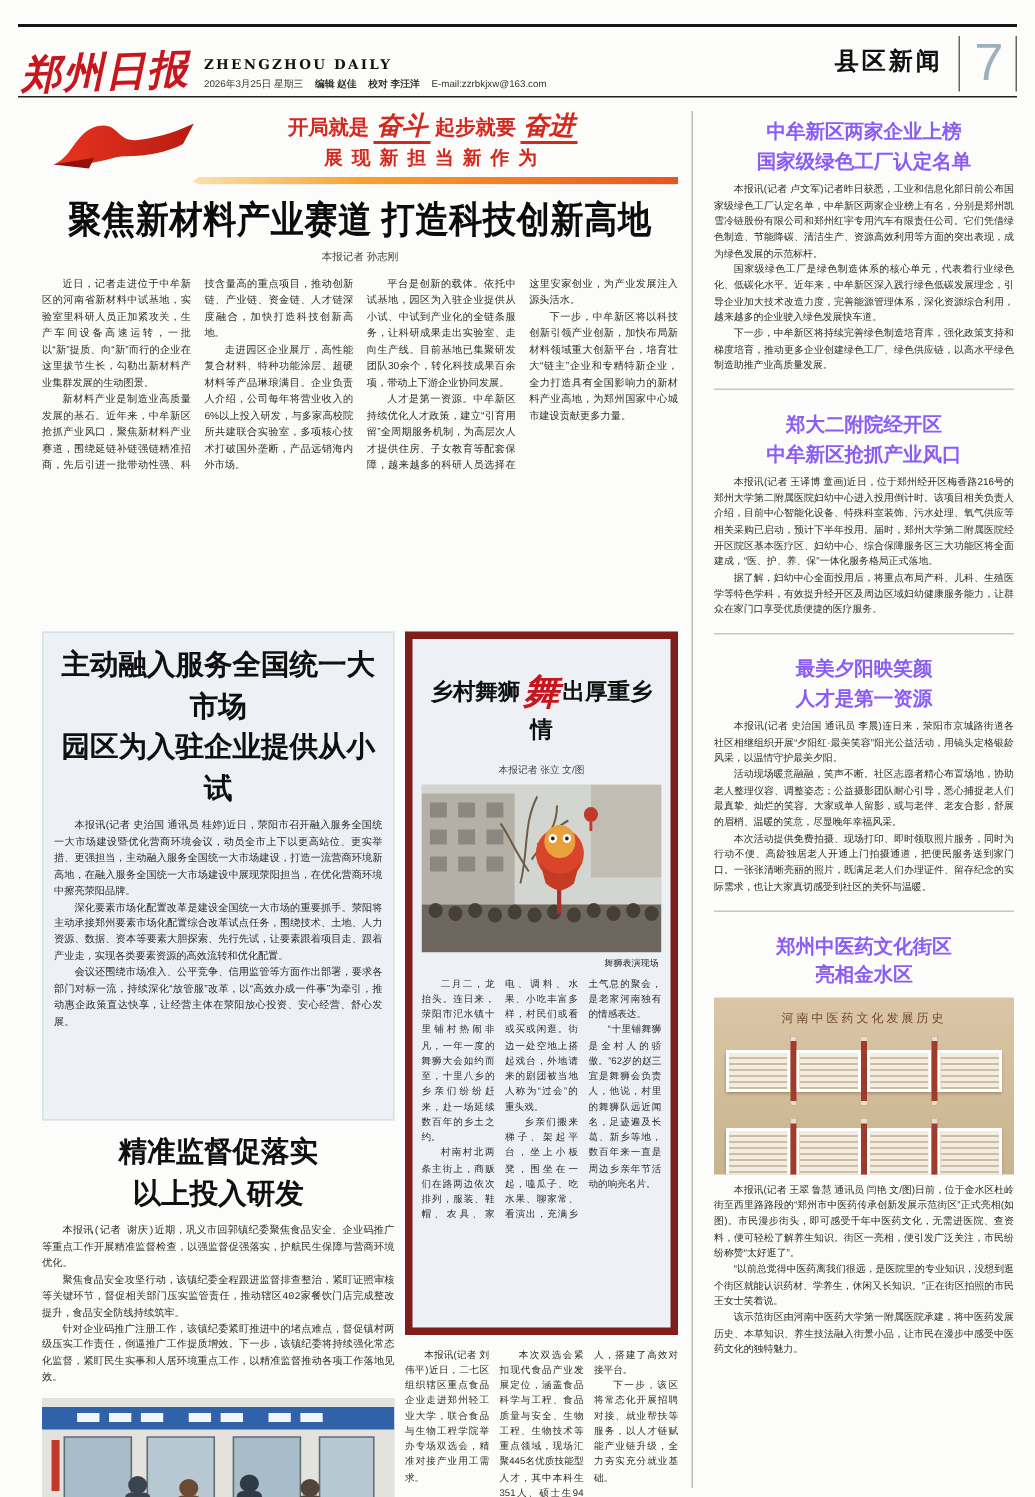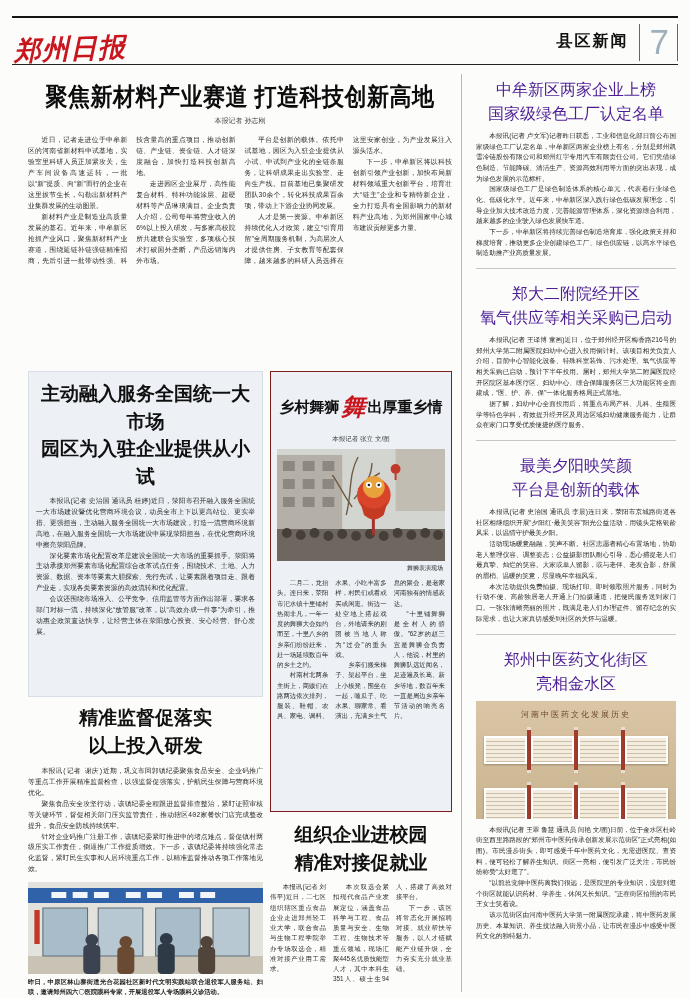--- a/index.html
+++ b/index.html
@@ -53,35 +53,35 @@
                color:#2b2b2b;overflow:hidden;}
   .supervision{margin-top:9px;font-family:Liberation Mono, monospace;}
   .sup-body{margin-top:5px;height:116px;font-size:6.8px;line-height:1.6;text-align:justify;
             color:#2b2b2b;overflow:hidden;}
   .photo-frame{position:relative;width:100%;overflow:hidden;background:#d8d8d4;}
   .clinic-photo{height:92px;}
   .photo-caption{font-size:6.3px;font-weight:700;line-height:1.55;text-align:justify;
                  color:#1d1d1d;margin-top:4px;}
   .photo-credit{font-size:6.3px;font-weight:700;text-align:right;color:#1d1d1d;margin-top:1px;}
   
-  .lion-panel{background:#edf1f6;border:1px solid #7f1d1d;padding:7px 6px;box-sizing:border-box;}
+  .lion-panel{background:#edf1f6;border:5px solid #7f1d1d;padding:7px 6px;box-sizing:border-box;}
   .lion-title{text-align:center;font-size:15px;font-weight:900;color:#101010;line-height:1.3;}
   .lion-cal{color:#c8161e;font-family:"DejaVu Serif",serif;font-style:italic;font-weight:bold;
             font-size:24px;padding:0 2px;vertical-align:-3px;}
   .lion-byline{text-align:center;font-size:6.5px;color:#444;margin:3px 0 5px;}
   .lion-photo{height:112px;}
   .lion-caption{font-size:6px;color:#222;text-align:right;margin:3px 2px 5px 0;}
   .lion-body{column-count:3;column-gap:7px;font-size:6.4px;line-height:1.6;text-align:justify;
              color:#2b2b2b;height:226px;overflow:hidden;}
   .jobfair{margin-top:9px;}
   .jobfair-body{margin-top:6px;column-count:3;column-gap:7px;font-size:6.4px;line-height:1.6;
                 text-align:justify;color:#2b2b2b;height:104px;overflow:hidden;}
   
   .rail-art{padding:2px 2px 0 2px;}
-  .rail-title{font-size:16px;font-weight:400;line-height:1.5;text-align:center;color:#4c1d95;margin:2px 0 5px;}
+  .rail-title{font-size:13px;font-weight:700;line-height:1.5;text-align:center;color:#8b5cf6;margin:2px 0 5px;}
   .rail-body{font-size:6.6px;line-height:1.62;text-align:justify;color:#2b2b2b;}
   .rail-sep{border:none;border-top:1px solid #c6c6c6;margin:9px 2px;}
   
   .tcm-photo{height:118px;background:linear-gradient(180deg,#dac6a6,#c9b48f);margin:2px 0 6px;
              padding:5px 6px;box-sizing:border-box;position:relative;overflow:hidden;}
   .tcm-title{text-align:center;color:#6e4a2a;font-weight:400;font-size:8px;letter-spacing:2px;margin:3px 0 7px;}
   .tcm-row{display:flex;justify-content:space-between;align-items:center;margin:0 2px 9px;}
   .tcm-frame{background:#f3ecdf;border:2px solid #fff;box-shadow:0 1px 2px rgba(60,40,20,.35);
              background-image:repeating-linear-gradient(180deg,transparent 0 3px,#cbbfa8 3px 4px);
              background-clip:content-box;}
@@ -91,32 +91,60 @@
 </style>
 </head>
 <body>
 
 <div class="page">
   <div class="top-rule"></div>
 
   <header class="masthead">
     <div class="mast-left">
       <div class="logo-cn">郑州日报</div>
+      <div class="mast-meta">
+        <div class="logo-en">ZHENGZHOU DAILY</div>
+        <div class="dateline">
+          <span>2026年3月25日 星期三</span>
+          <b>编辑 赵佳</b>
+          <b>校对 李汪洋</b>
+          <span style="margin-left:6px">E-mail:zzrbkjxw@163.com</span>
+        </div>
+      </div>
     </div>
     <div class="mast-right">
       <div class="section-name">县区新闻</div>
       <div class="page-no">7</div>
     </div>
   </header>
   <div class="head-rule"></div>
 
   <div class="main">
 
     <section class="left-zone">
 
+      <div class="banner">
+        <svg class="banner-flag" viewBox="0 0 110 42">
+          <defs>
+            <linearGradient id="fg" x1="0" y1="0" x2="1" y2="0">
+              <stop offset="0" stop-color="#ea3420"></stop>
+                <stop offset="1" stop-color="#b81c11"></stop>
+            </linearGradient>
+          </defs>
+          <path d="M4 36 C18 31, 20 12, 36 8 C52 4, 50 20, 66 18 C84 16, 96 11, 107 6 L99 21 C88 27, 72 30, 58 30 C44 30, 40 37, 4 36 Z" fill="url(#fg)"></path>
+          <path d="M4 36 L34 31 L30 39 Z" fill="#8f120b"></path>
+        </svg>
+        <div class="banner-text">
+          <div class="banner-l1">
+            <span>开局就是</span><span class="banner-cal">奋斗</span><span>起步就要</span><span class="banner-cal">奋进</span>
+          </div>
+          <div class="banner-l2">展现新担当新作为</div>
+          <div class="banner-bar"></div>
+        </div>
+      </div>
 
       <h1 class="lead-title">聚焦新材料产业赛道 打造科技创新高地</h1>
       <div class="lead-byline">本报记者 孙志刚</div>
       <div class="lead-body body-text">
           <p>近日，记者走进位于中牟新区的河南省新材料中试基地，实验室里科研人员正加紧攻关，生产车间设备高速运转，一批以“新”提质、向“新”而行的企业在这里拔节生长，勾勒出新材料产业集群发展的生动图景。</p>
           <p>新材料产业是制造业高质量发展的基石。近年来，中牟新区抢抓产业风口，聚焦新材料产业赛道，围绕延链补链强链精准招商，先后引进一批带动性强、科技含量高的重点项目，推动创新链、产业链、资金链、人才链深度融合，加快打造科技创新高地。</p>
           <p>走进园区企业展厅，高性能复合材料、特种功能涂层、超硬材料等产品琳琅满目。企业负责人介绍，公司每年将营业收入的6%以上投入研发，与多家高校院所共建联合实验室，多项核心技术打破国外垄断，产品远销海内外市场。</p>
           <p>平台是创新的载体。依托中试基地，园区为入驻企业提供从小试、中试到产业化的全链条服务，让科研成果走出实验室、走向生产线。目前基地已集聚研发团队30余个，转化科技成果百余项，带动上下游企业协同发展。</p>
           <p>人才是第一资源。中牟新区持续优化人才政策，建立“引育用留”全周期服务机制，为高层次人才提供住房、子女教育等配套保障，越来越多的科研人员选择在这里安家创业，为产业发展注入源头活水。</p>
           <p>下一步，中牟新区将以科技创新引领产业创新，加快布局新材料领域重大创新平台，培育壮大“链主”企业和专精特新企业，全力打造具有全国影响力的新材料产业高地，为郑州国家中心城市建设贡献更多力量。</p>
@@ -241,24 +269,20 @@
             <div class="lion-caption">舞狮表演现场</div>
             <div class="lion-body body-text">
                 <p>二月二，龙抬头。连日来，荥阳市汜水镇十里铺村热闹非凡，一年一度的舞狮大会如约而至，十里八乡的乡亲们纷纷赶来，赴一场延续数百年的乡土之约。</p>
                 <p>村南村北两条主街上，商贩们在路两边依次排列，服装、鞋帽、农具、家电、调料、水果、小吃丰富多样，村民们或看或买或闲逛。街边一处空地上搭起戏台，外地请来的剧团被当地人称为“过会”的重头戏。</p>
                 <p>乡亲们搬来梯子、架起平台，坐上小板凳，围坐在一起，嗑瓜子、吃水果、聊家常、看演出，充满乡土气息的聚会，是老家河南独有的情感表达。</p>
                 <p>“十里铺舞狮是全村人的骄傲。”62岁的赵三宜是舞狮会负责人，他说，村里的舞狮队远近闻名，足迹遍及长葛、新乡等地，数百年来一直是周边乡亲年节活动的响亮名片。</p>
               </div>
           </article>
 
           <article class="jobfair">
-            <h2 class="art-title">
-              <span>组织企业进校园</span><br>
-              <span>精准对接促就业</span>
-            </h2>
             <div class="jobfair-body body-text">
                 <p>本报讯(记者 刘伟平)近日，二七区组织辖区重点食品企业走进郑州轻工业大学，联合食品与生物工程学院举办专场双选会，精准对接产业用工需求。</p>
                 <p>本次双选会紧扣现代食品产业发展定位，涵盖食品科学与工程、食品质量与安全、生物工程、生物技术等重点领域，现场汇聚445名优质技能型人才，其中本科生351人、硕士生94人，搭建了高效对接平台。</p>
                 <p>下一步，该区将常态化开展招聘对接、就业帮扶等服务，以人才链赋能产业链升级，全力夯实充分就业基础。</p>
               </div>
           </article>
         </div>
       </div>
     </section>
 
@@ -276,34 +300,34 @@
             <p>国家级绿色工厂是绿色制造体系的核心单元，代表着行业绿色化、低碳化水平。近年来，中牟新区深入践行绿色低碳发展理念，引导企业加大技术改造力度，完善能源管理体系，深化资源综合利用，越来越多的企业驶入绿色发展快车道。</p>
             <p>下一步，中牟新区将持续完善绿色制造培育库，强化政策支持和梯度培育，推动更多企业创建绿色工厂、绿色供应链，以高水平绿色制造助推产业高质量发展。</p>
           </div>
       </article>
 
       <hr class="rail-sep">
 
       <article class="rail-art">
         <h3 class="rail-title">
           <span>郑大二附院经开区</span><br>
-          <span>氧气供应等相关采购已启动</span>
+          <span>中牟新区抢抓产业风口</span>
         </h3>
         <div class="rail-body body-text">
             <p>本报讯(记者 王译博 童画)近日，位于郑州经开区梅香路216号的郑州大学第二附属医院妇幼中心进入投用倒计时。该项目相关负责人介绍，目前中心智能化设备、特殊科室装饰、污水处理、氧气供应等相关采购已启动，预计下半年投用。届时，郑州大学第二附属医院经开区院区基本医疗区、妇幼中心、综合保障服务区三大功能区将全面建成，“医、护、养、保”一体化服务格局正式落地。</p>
             <p>据了解，妇幼中心全面投用后，将重点布局产科、儿科、生殖医学等特色学科，有效提升经开区及周边区域妇幼健康服务能力，让群众在家门口享受优质便捷的医疗服务。</p>
           </div>
       </article>
 
       <hr class="rail-sep">
 
       <article class="rail-art">
         <h3 class="rail-title">
           <span>最美夕阳映笑颜</span><br>
-          <span>平台是创新的载体</span>
+          <span>人才是第一资源</span>
         </h3>
         <div class="rail-body body-text">
             <p>本报讯(记者 史治国 通讯员 李晨)连日来，荥阳市京城路街道各社区相继组织开展“夕阳红·最美笑容”阳光公益活动，用镜头定格银龄风采，以温情守护最美夕阳。</p>
             <p>活动现场暖意融融，笑声不断。社区志愿者精心布置场地，协助老人整理仪容、调整姿态；公益摄影团队耐心引导，悉心捕捉老人们最真挚、灿烂的笑容。大家或单人留影，或与老伴、老友合影，舒展的眉梢、温暖的笑意，尽显晚年幸福风采。</p>
             <p>本次活动提供免费拍摄、现场打印、即时领取照片服务，同时为行动不便、高龄独居老人开通上门拍摄通道，把便民服务送到家门口。一张张清晰亮丽的照片，既满足老人们办理证件、留存纪念的实际需求，也让大家真切感受到社区的关怀与温暖。</p>
           </div>
       </article>
 
       <hr class="rail-sep">
 

